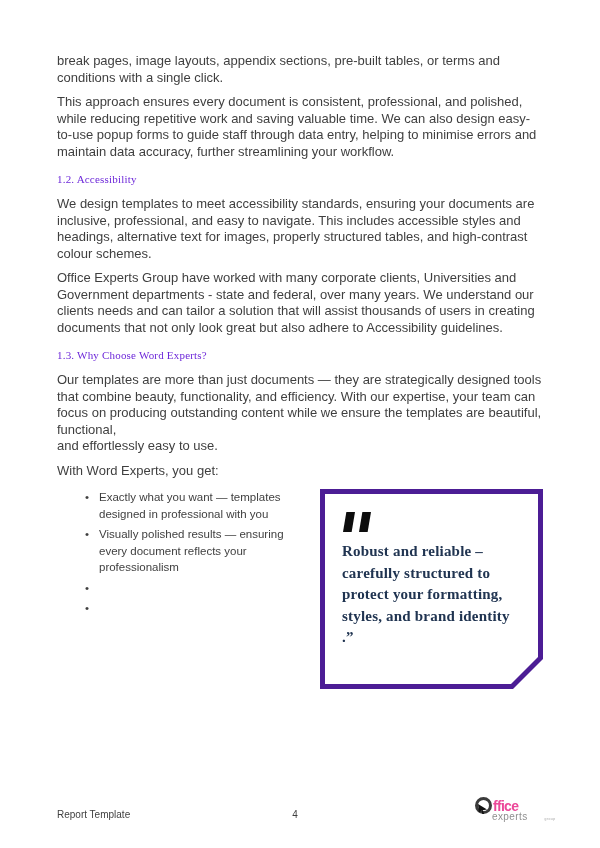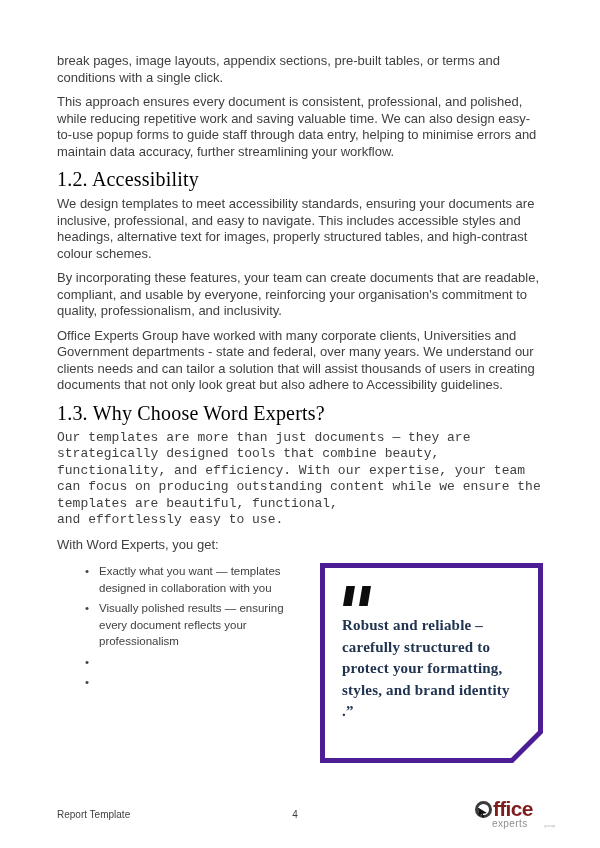--- a/index.html
+++ b/index.html
@@ -15,27 +15,27 @@
   .content{
     position:absolute;
     left:57px;right:57px;top:53px;
   }
   p.body-p{
     margin:0 0 8px 0;
     font-size:13px;
     line-height:16.5px;
     color:#3f3f3f;
   }
-  p.pre-wrap{white-space:pre-line;font-family:Liberation Mono, monospace;}
+  p.pre-wrap{white-space:pre-line;}
   h2.section-heading{
     font-family:"Liberation Serif","DejaVu Serif",serif;
     font-weight:400;
-    font-size:20px;
+    font-size:11px;
     line-height:22px;
-    color:#000000;
+    color:#6d28d9;
     margin:6px 0 6px 0;
     letter-spacing:0.2px;
   }
   .two-col{
     display:flex;
     align-items:flex-start;
     margin-top:10px;
   }
   ul.bullets{
     list-style:none;
@@ -131,24 +131,24 @@
   .logo-cursor{
     position:absolute;
     left:0px;top:4px;
     width:9px;height:10px;
     background:#111;
     clip-path:polygon(0 0,100% 55%,52% 62%,68% 100%,48% 100%,40% 66%,10% 88%);
     filter:drop-shadow(0 0 1px #fff) drop-shadow(0 0 1px #fff);
   }
   .logo-ffice{
     font-weight:700;
-    font-size:21px;
+    font-size:14px;
     letter-spacing:-0.7px;
     margin-left:1px;
-    color:#7f1d1d;
+    color:#ec4899;
     text-align:center;
   }
   .logo-bottom{
     margin-top:-3px;
     padding-left:17px;
     font-size:10px;
     color:#8f8f8f;
     letter-spacing:0.4px;
     display:flex;
     align-items:flex-end;
@@ -164,33 +164,32 @@
 <body>
 
 <div class="page">
   <main class="content">
 
     <p class="body-p">break pages, image layouts, appendix sections, pre-built tables, or terms and conditions with a single click.</p>
     <p class="body-p">This approach ensures every document is consistent, professional, and polished, while reducing repetitive work and saving valuable time. We can also design easy-to-use popup forms to guide staff through data entry, helping to minimise errors and maintain data accuracy, further streamlining your workflow.</p>
 
     <h2 class="section-heading">1.2. Accessibility</h2>
     <p class="body-p">We design templates to meet accessibility standards, ensuring your documents are inclusive, professional, and easy to navigate. This includes accessible styles and headings, alternative text for images, properly structured tables, and high-contrast colour schemes.</p>
-    <p class="body-p">By incorporating these features, your team can create documents that are readable, compliant, and usable by everyone, reinforcing your organisation's commitment to quality, professionalism, and inclusivity.</p>
     <p class="body-p">Office Experts Group have worked with many corporate clients, Universities and Government departments - state and federal, over many years. We understand our clients needs and can tailor a solution that will assist thousands of users in creating documents that not only look great but also adhere to Accessibility guidelines.</p>
 
     <h2 class="section-heading">1.3. Why Choose Word Experts?</h2>
     <p class="body-p pre-wrap">Our templates are more than just documents — they are strategically designed tools that combine beauty, functionality, and efficiency. With our expertise, your team can focus on producing outstanding content while we ensure the templates are beautiful, functional,
 and effortlessly easy to use.</p>
     <p class="body-p">With Word Experts, you get:</p>
 
     <div class="two-col">
       <ul class="bullets">
         <li>
           <span class="bullet-glyph">•</span>
-          <span class="bullet-text">Exactly what you want — templates designed in collaboration with you</span>
+          <span class="bullet-text">Exactly what you want — templates designed in professional with you</span>
         </li>
         <li>
           <span class="bullet-glyph">•</span>
           <span class="bullet-text">Visually polished results — ensuring every document reflects your professionalism</span>
         </li>
         <li>
           <span class="bullet-glyph">•</span>
         </li>
         <li>
           <span class="bullet-glyph">•</span>

